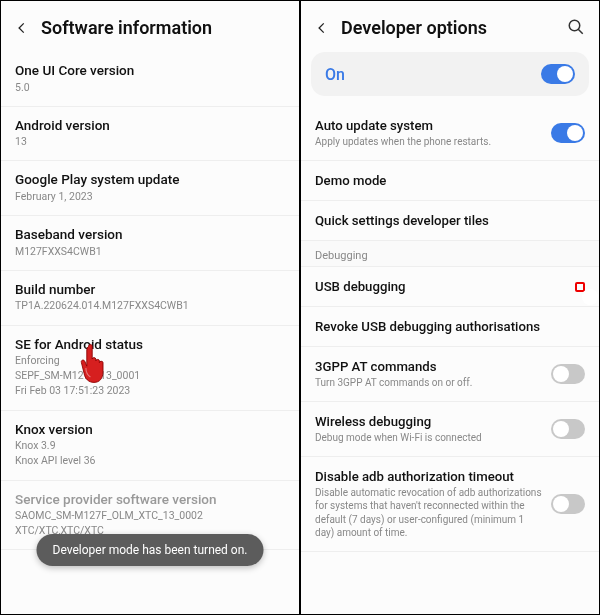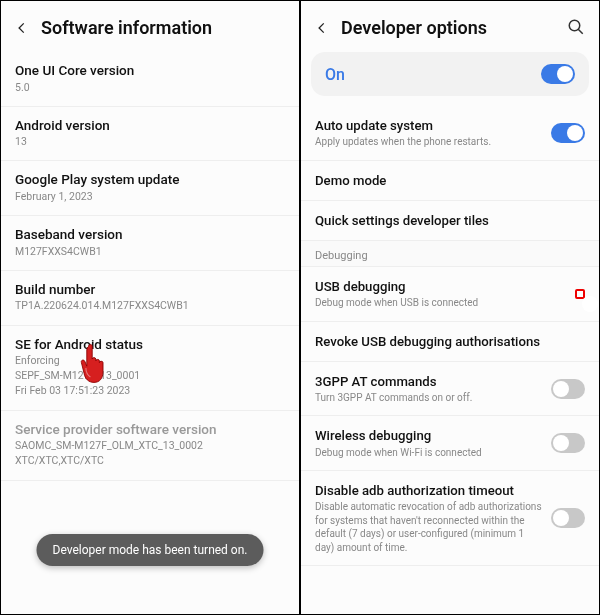--- a/index.html
+++ b/index.html
@@ -175,20 +175,25 @@
       </div>
       <div class="row">
         <div class="row-title">Build number</div>
         <div class="row-sub row-sub-line">TP1A.220624.014.M127FXXS4CWB1</div>
       </div>
       <div class="row">
         <div class="row-title">SE for Android status</div>
         <div class="row-sub row-sub-line">Enforcing</div>
         <div class="row-sub row-sub-line">SEPF_SM-M127F_13_0001</div>
         <div class="row-sub row-sub-line">Fri Feb 03 17:51:23 2023</div>
+      </div>
+      <div class="row">
+        <div class="row-title">Knox version</div>
+        <div class="row-sub row-sub-line">Knox 3.9</div>
+        <div class="row-sub row-sub-line">Knox API level 36</div>
       </div>
       <div class="row faded">
         <div class="row-title">Service provider software version</div>
         <div class="row-sub row-sub-line">SAOMC_SM-M127F_OLM_XTC_13_0002</div>
         <div class="row-sub row-sub-line">XTC/XTC,XTC/XTC</div>
       </div>
     </div>
 
   <div class="toast">Developer mode has been turned on.</div>
 
@@ -236,21 +241,20 @@
         <div class="text">
           <div class="row-title">Quick settings developer tiles</div>
         </div>
       </div>
     </div>
   <div class="section-header">Debugging</div>
   <div id="right-list2">
       <div class="row-flex">
         <div class="text">
           <div class="row-title">USB debugging</div>
-          <div class="row-sub">Debug mode when USB is connected</div>
         </div>
         <span class="highlight-box"><span class="toggle off"></span></span>
       </div>
       <div class="row-flex">
         <div class="text">
           <div class="row-title">Revoke USB debugging authorisations</div>
         </div>
       </div>
       <div class="row-flex">
         <div class="text">

